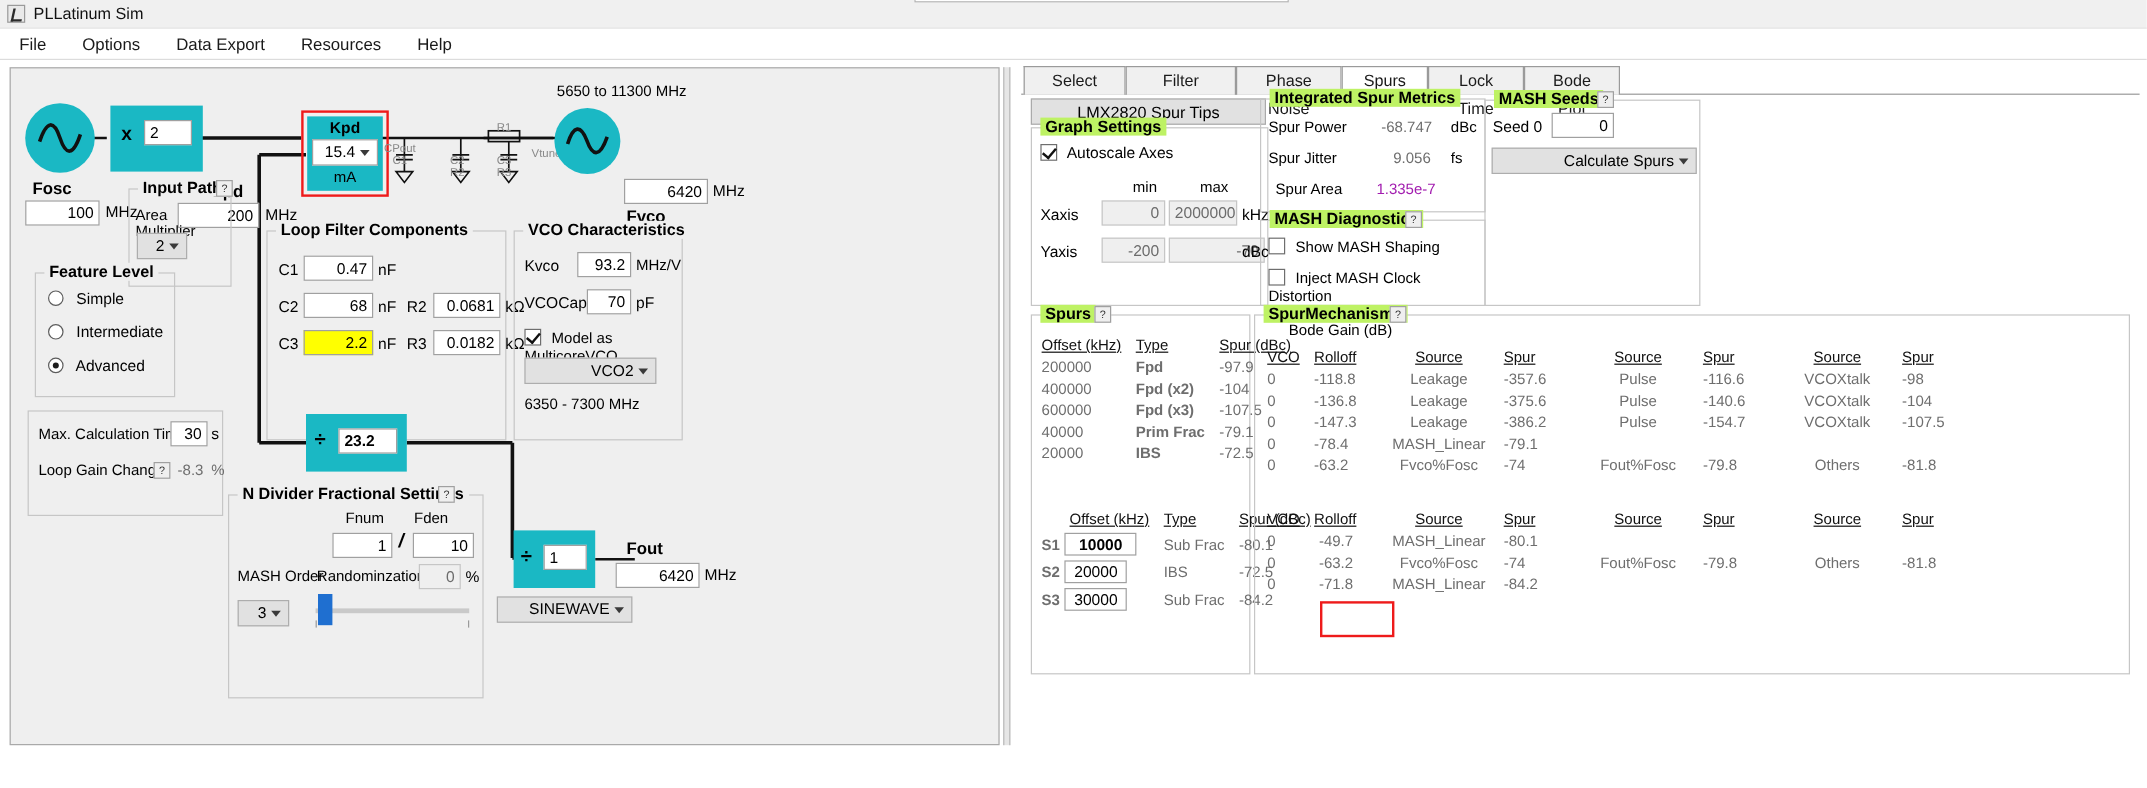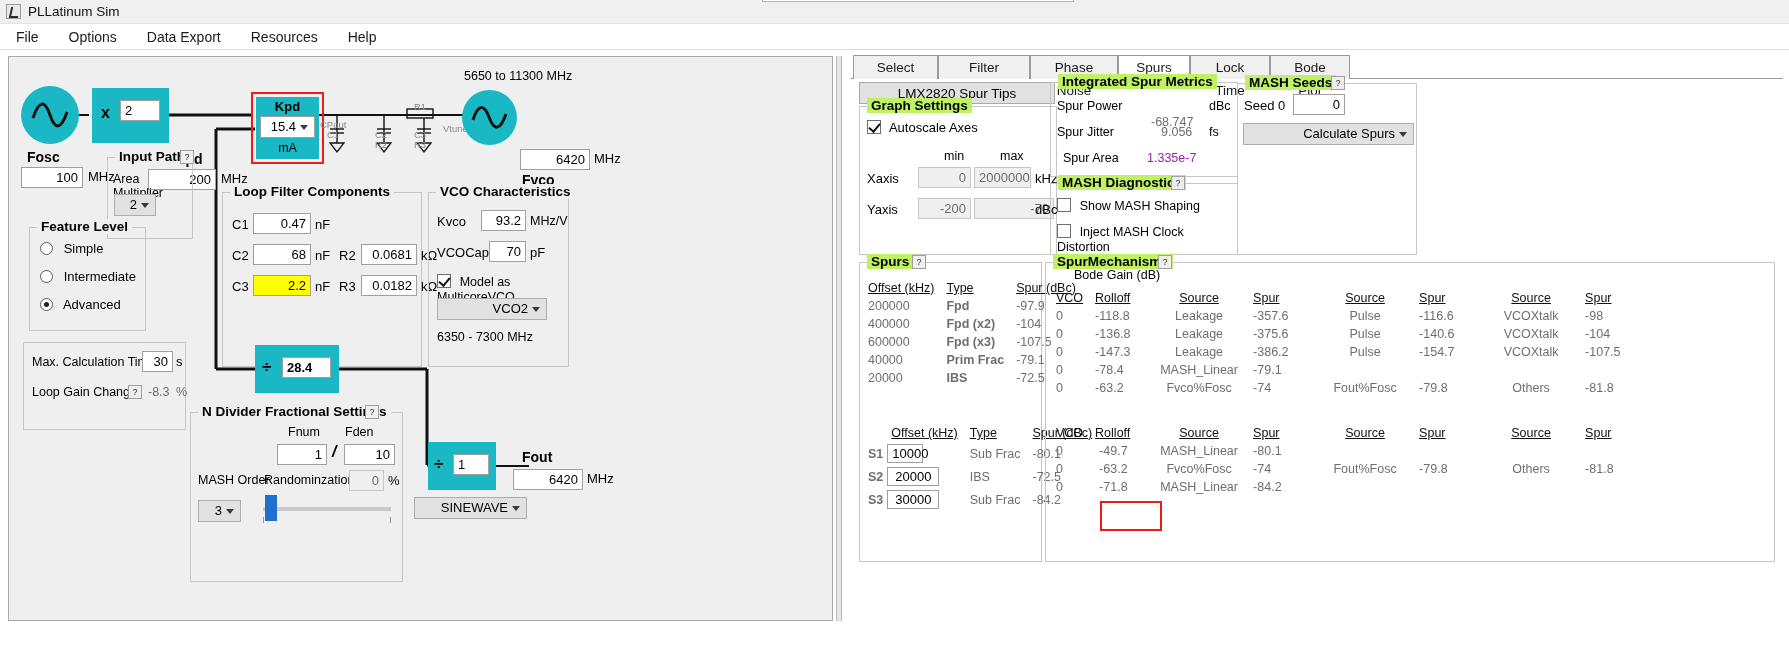--- a/index.html
+++ b/index.html
@@ -298,21 +298,21 @@
       <div style="position:absolute; left:8px; top:81px;">
         <span class="cbx on"></span>
         <span class="lbl" style="font-size:12.5px;">Model as MulticoreVCO</span>
       </div>
       <div class="ddl gray" style="position:absolute; left:8px; top:105px; width:110px;">VCO2</div>
       <div class="lbl" style="position:absolute; left:8px; top:137px; font-size:12.5px;">6350 - 7300 MHz</div>
     </div>
 
     <div class="teal" style="position:absolute; left:246px; top:288px; width:84px; height:48px;">
       <span style="position:absolute; left:7px; top:12px; font-weight:bold; font-size:17px;">÷</span>
-      <div class="tb" style="position:absolute; left:27px; top:12px; width:49px; text-align:left; font-weight:bold;">28.4</div>
+      <div class="tb" style="position:absolute; left:27px; top:12px; width:49px; text-align:left; font-weight:bold;">23.2</div>
     </div>
 
     <div class="grp" style="left:181px; top:355px; width:213px; height:170px;">
       <span class="cap">N Divider Fractional Settings</span>
       <span class="helpbtn" style="position:absolute; left:174px; top:-8px;">?</span>
       <div class="lbl" style="position:absolute; left:97px; top:12px; font-size:12.5px;">Fnum</div>
       <div class="lbl" style="position:absolute; left:154px; top:12px; font-size:12.5px;">Fden</div>
       <div class="tb" style="position:absolute; left:86px; top:31px; width:50px;">1</div>
       <div style="position:absolute; left:141px; top:30px; font-weight:bold; font-size:16px; font-style:italic;">/</div>
       <div class="tb" style="position:absolute; left:153px; top:31px; width:51px;">10</div>
@@ -369,21 +369,21 @@
 
       <div class="lbl" style="position:absolute; left:7px; top:95px;">Yaxis</div>
       <div class="tb ro" style="position:absolute; left:58px; top:91px; width:53px;">-200</div>
       <div class="tb ro" style="position:absolute; left:114px; top:91px; width:80px;">-70</div>
       <div class="lbl" style="position:absolute; left:175px; top:95px;">dBc</div>
     </div>
 
     <div class="grp grpw" style="left:205px; top:32px; width:188px; height:95px;">
       <span class="cap">Integrated Spur Metrics</span>
       <div class="lbl" style="position:absolute; left:6px; top:16px; font-size:12.5px;">Spur Power</div>
-      <div style="position:absolute; left:100px; top:32px; color:#6e6e6e; font-size:12.5px;">-68.747</div>
+      <div style="position:absolute; left:100px; top:16px; color:#6e6e6e; font-size:12.5px;">-68.747</div>
       <div class="lbl" style="position:absolute; left:158px; top:16px; font-size:12.5px;">dBc</div>
 
       <div class="lbl" style="position:absolute; left:6px; top:42px; font-size:12.5px;">Spur Jitter</div>
       <div style="position:absolute; left:110px; top:42px; color:#6e6e6e; font-size:12.5px;">9.056</div>
       <div class="lbl" style="position:absolute; left:158px; top:42px; font-size:12.5px;">fs</div>
 
       <div class="lbl" style="position:absolute; left:12px; top:68px; font-size:12.5px;">Spur Area</div>
       <div style="position:absolute; left:96px; top:68px; color:#a21caf; font-size:12.5px;">1.335e-7</div>
     </div>
 
@@ -450,21 +450,21 @@
       <table class="spur" style="position:absolute; left:2px; top:161px;">
         <tbody>
             <tr>
           <th style="width:8px;"></th>
           <th style="width:66px; text-align:left;">Offset (kHz)</th>
           <th style="width:56px; text-align:left;">Type</th>
           <th style="width:53px; text-align:left;">Spur (dBc)</th>
         </tr>
         <tr>
           <td class="bold" style="padding-right:2px;">S1</td>
-          <td style="padding:2px 2px;"><span class="tb sinp" style="text-align:center; width:36px;">10000</span></td>
+          <td style="padding:2px 2px;"><span class="tb sinp" style="text-align:center; width:60px;font-weight:bold;">10000</span></td>
           <td>Sub Frac</td>
           <td>-80.1</td>
         </tr>
         <tr>
           <td class="bold" style="padding-right:2px;">S2</td>
           <td style="padding:2px 2px;"><span class="tb sinp" style="text-align:center; width:52px;">20000</span></td>
           <td>IBS</td>
           <td>-72.5</td>
         </tr>
         <tr>

